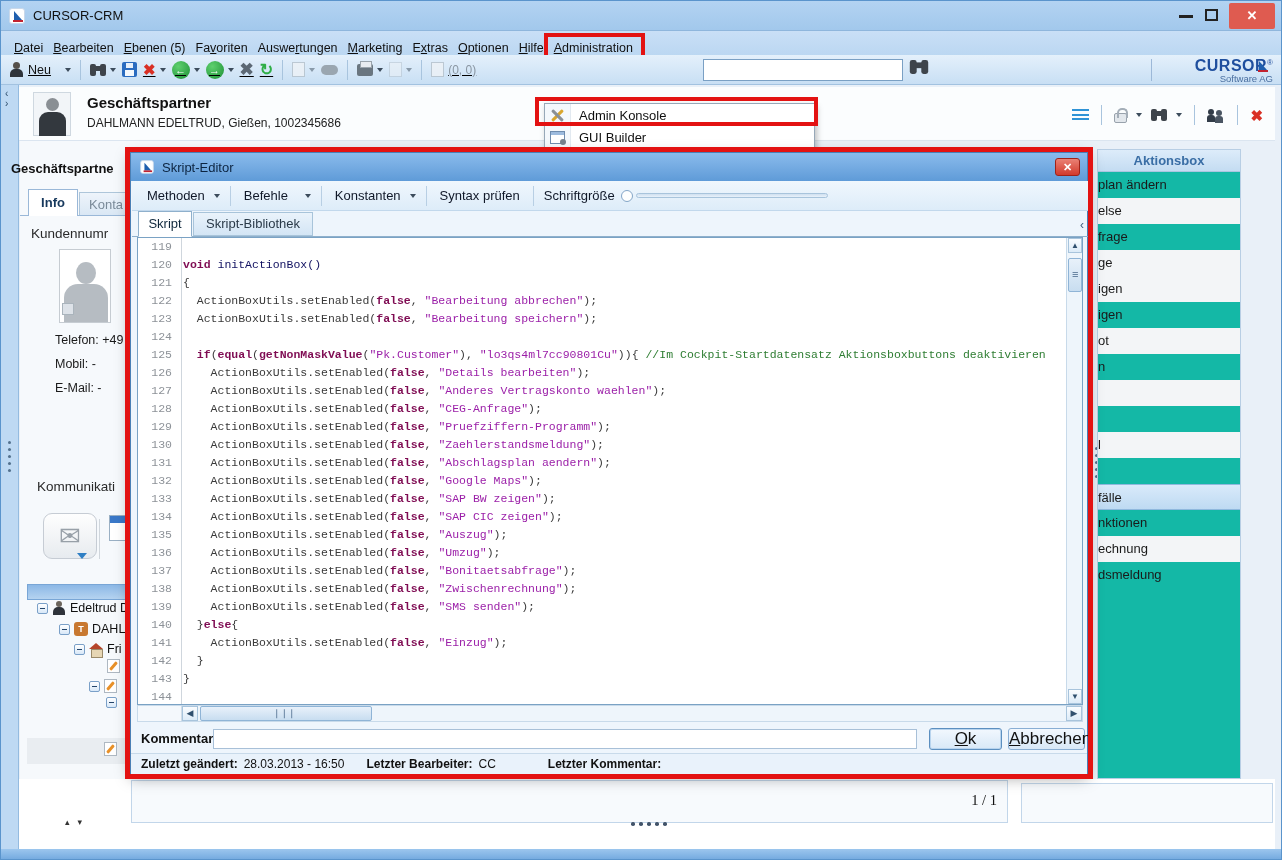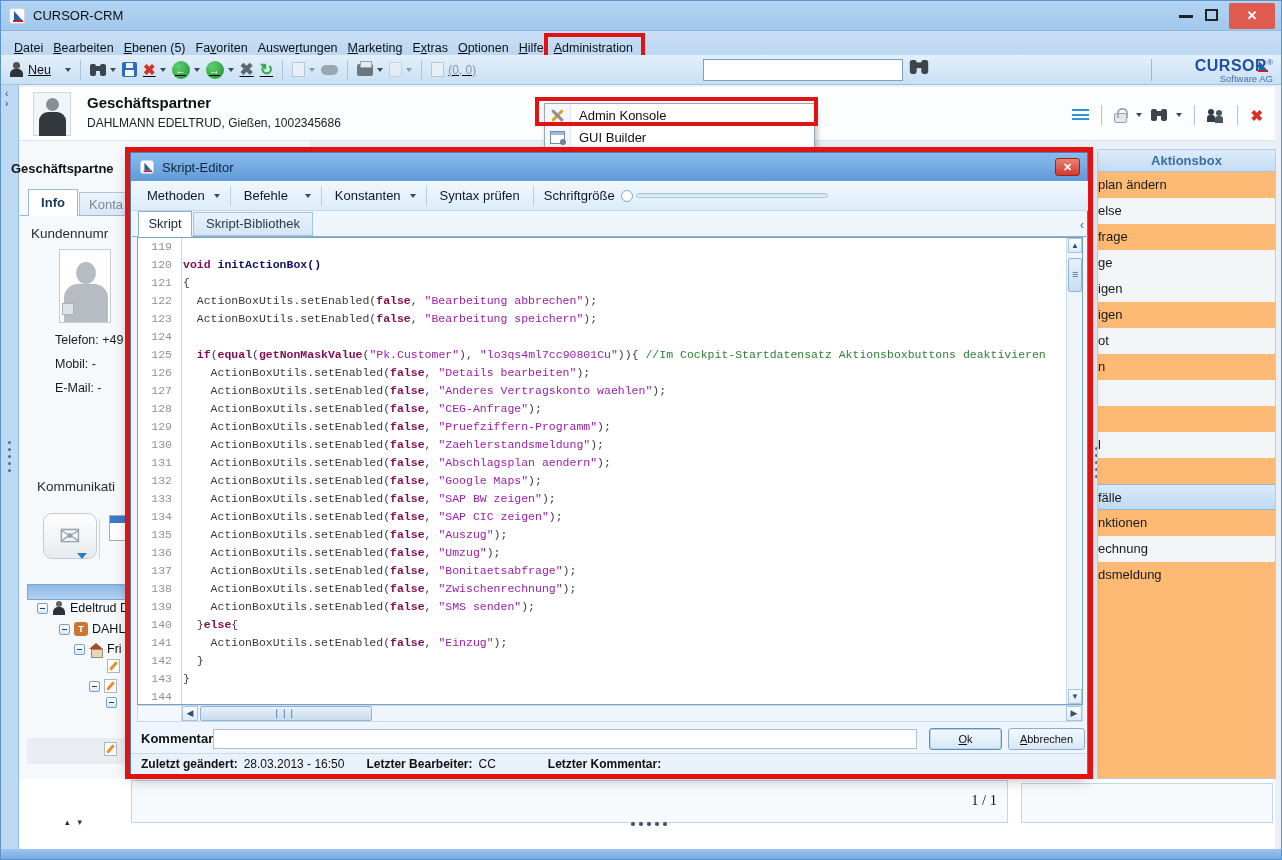--- a/index.html
+++ b/index.html
@@ -137,21 +137,21 @@
 
   
   .bottom-band { position:absolute; left:18px; top:778px; width:1256px; height:70px; background:#fff; }
   .panelA { position:absolute; left:130px; top:779px; width:877px; height:43px; background:#f7fafd; border:1px solid #c2d6ea; }
   .panelA .pg { position:absolute; right:10px; top:11px; font-family:"Liberation Serif", serif; font-size:14.5px; color:#111; }
   .panelB { position:absolute; left:1020px; top:782px; width:252px; height:40px; background:#f7fafd; border:1px solid #c2d6ea; }
   .bot-strip { position:absolute; left:0; top:848px; width:1282px; height:12px; background:linear-gradient(#9cc6ee,#6ea6dd); }
   .tiny-arrs { position:absolute; left:64px; top:816px; font-size:9px; color:#333; letter-spacing:8px; }
 
   
-  .right-panel { position:absolute; left:1096px; top:148px; width:179px; height:630px; background:#fdba74; border:1px solid #b8cee4; }
+  .right-panel { position:absolute; left:1096px; top:148px; width:144px; height:630px; background:#14b8a6; border:1px solid #b8cee4; }
   .ab-hdr { height:22px; background:linear-gradient(#ddecfa,#c4dcf2); border-bottom:1px solid #aac6e0;
             text-align:center; font-size:13px; font-weight:bold; color:#3a6ea5; line-height:22px; }
   .ab-row { height:26px; line-height:26px; font-size:13px; color:#1a1a1a; overflow:hidden; white-space:nowrap; }
   .ab-row.alt { background:#f3f5f7; }
   .ab-row.sel { background:linear-gradient(#d9eafa,#bedaf2); border-top:1px solid #8fb8dd; border-bottom:1px solid #8fb8dd; }
 
   
   .adm-menu { position:absolute; left:543px; top:54px; width:271px; height:102px; background:#fff;
               border:1px solid #97a8b8; box-shadow:2px 3px 6px rgba(0,0,0,.25); z-index:30; overflow:hidden;margin-top:48px; }
   .adm-item { height:22px; display:flex; align-items:center; }
@@ -191,41 +191,41 @@
                  border-bottom:1px solid #fff; text-align:center; font-size:13px; color:#10283c; line-height:24px; z-index:2;margin-top:44px; }
   .dtab { position:absolute; left:61px; bottom:0; width:120px; height:24px; background:linear-gradient(#eaf3fb,#d3e5f5);
           border:1px solid #a8c4da; text-align:center; font-size:13px; color:#2a3a48; line-height:22px; }
   .tab-chev { position:absolute; right:4px; bottom:4px; font-size:12px; color:#40607e; }
 
   .editor { position:absolute; left:6px; top:84px; width:946px; height:468px; background:#fff; border:1px solid #7aa2c4; }
   .gutter { position:absolute; left:0; top:0; width:44px; height:466px; background:#fff; border-right:1px solid #cfd6dd; }
   .gl { height:18px; line-height:18px; font-family:"Liberation Mono", monospace; font-size:11.5px; color:#8d9298; text-align:right; padding-right:9px; }
   .code { position:absolute; left:45px; top:0; right:16px; height:466px; overflow:hidden; }
   .cl { height:18px; line-height:18px; font-family:"Liberation Mono", monospace; font-size:11.5px; white-space:pre; }
-  .tp { color:#3a3a3a; } .tk { color:#7f0c53; font-weight:bold; } .tb { color:#101060; font-weight:bold; }
+  .tp { color:#3a3a3a; } .tk { color:#7f0c53; font-weight:bold; } .tb { color:#101060; font-weight:normal; }
   .ts { color:#9b1fa8; } .tc { color:#2e7d32; }
   .vscroll { position:absolute; right:0; top:0; width:16px; height:466px; background:#eef5fb; border-left:1px solid #c8daea; }
   .vs-arr { position:absolute; left:1px; width:14px; height:15px; background:linear-gradient(#fafcfe,#dcebf8); border:1px solid #a8c4dc;
             font-size:8px; color:#30506e; text-align:center; line-height:14px; }
   .vs-thumb { position:absolute; left:1px; top:20px; width:14px; height:34px; background:linear-gradient(#e8f1fa,#c8ddf0);
               border:1px solid #8fb4d6; border-radius:2px; }
   .vs-thumb::before { content:"≡"; position:absolute; left:3px; top:9px; font-size:11px; color:#49688a; }
   .hscroll { position:absolute; left:6px; top:552px; width:946px; height:17px; background:#eef5fb; border:1px solid #c8daea; }
   .hs-corner { position:absolute; left:0; top:0; width:44px; height:15px; background:#f4f8fc; border-right:1px solid #cfdce8; }
   .hs-arr { position:absolute; top:0; width:16px; height:15px; background:linear-gradient(#fafcfe,#dcebf8); border:1px solid #a8c4dc;
             font-size:9px; color:#30506e; text-align:center; line-height:13px; }
   .hs-thumb { position:absolute; left:62px; top:0; width:172px; height:15px; background:linear-gradient(#e8f1fa,#c8ddf0);
               border:1px solid #8fb4d6; border-radius:2px; }
   .hs-thumb::before { content:"❘❘❘"; position:absolute; left:72px; top:1px; font-size:9px; color:#49688a; }
 
   .cmt-row { position:absolute; left:0; top:574px; width:100%; height:24px; }
   .cmt-lbl { position:absolute; left:10px; top:4px; font-size:13px; font-weight:bold; color:#111; }
   .cmt-input { position:absolute; left:82px; top:2px; width:704px; height:20px; border:1px solid #a8c0d8; background:#fff; font-size:12px; padding:0 4px; }
   .btn { position:absolute; top:1px; height:22px; background:linear-gradient(#f2f8fe,#d8e8f7); border:1px solid #89aed4;
-         border-radius:3px; font-size:11px; color:#111; text-align:center; line-height:20px; }
+         border-radius:3px; font-size:17px; color:#111; text-align:center; line-height:20px; }
   .btn.ok { left:798px; width:73px; border-color:#5c8fc0; box-shadow:0 0 0 1px #b8d4ee inset; }
   .btn.cancel { left:877px; width:77px; }
   .dlg-status { position:absolute; left:0; top:600px; width:100%; height:21px; background:#e9f2fb; border-top:1px solid #c8daea;
                 display:flex; align-items:center; padding-left:10px; font-size:12px; color:#111; gap:6px; }
   .dlg-status b { font-weight:bold; }
 
   
   .ann { position:absolute; border:4px solid #e31212; z-index:60; pointer-events:none; }
   .ann-dialog { left:124px; top:146px; width:968px; height:632px; border-width:5px; }
   .ann-skript { left:534px; top:96px; width:283px; height:29px; z-index:35; }

